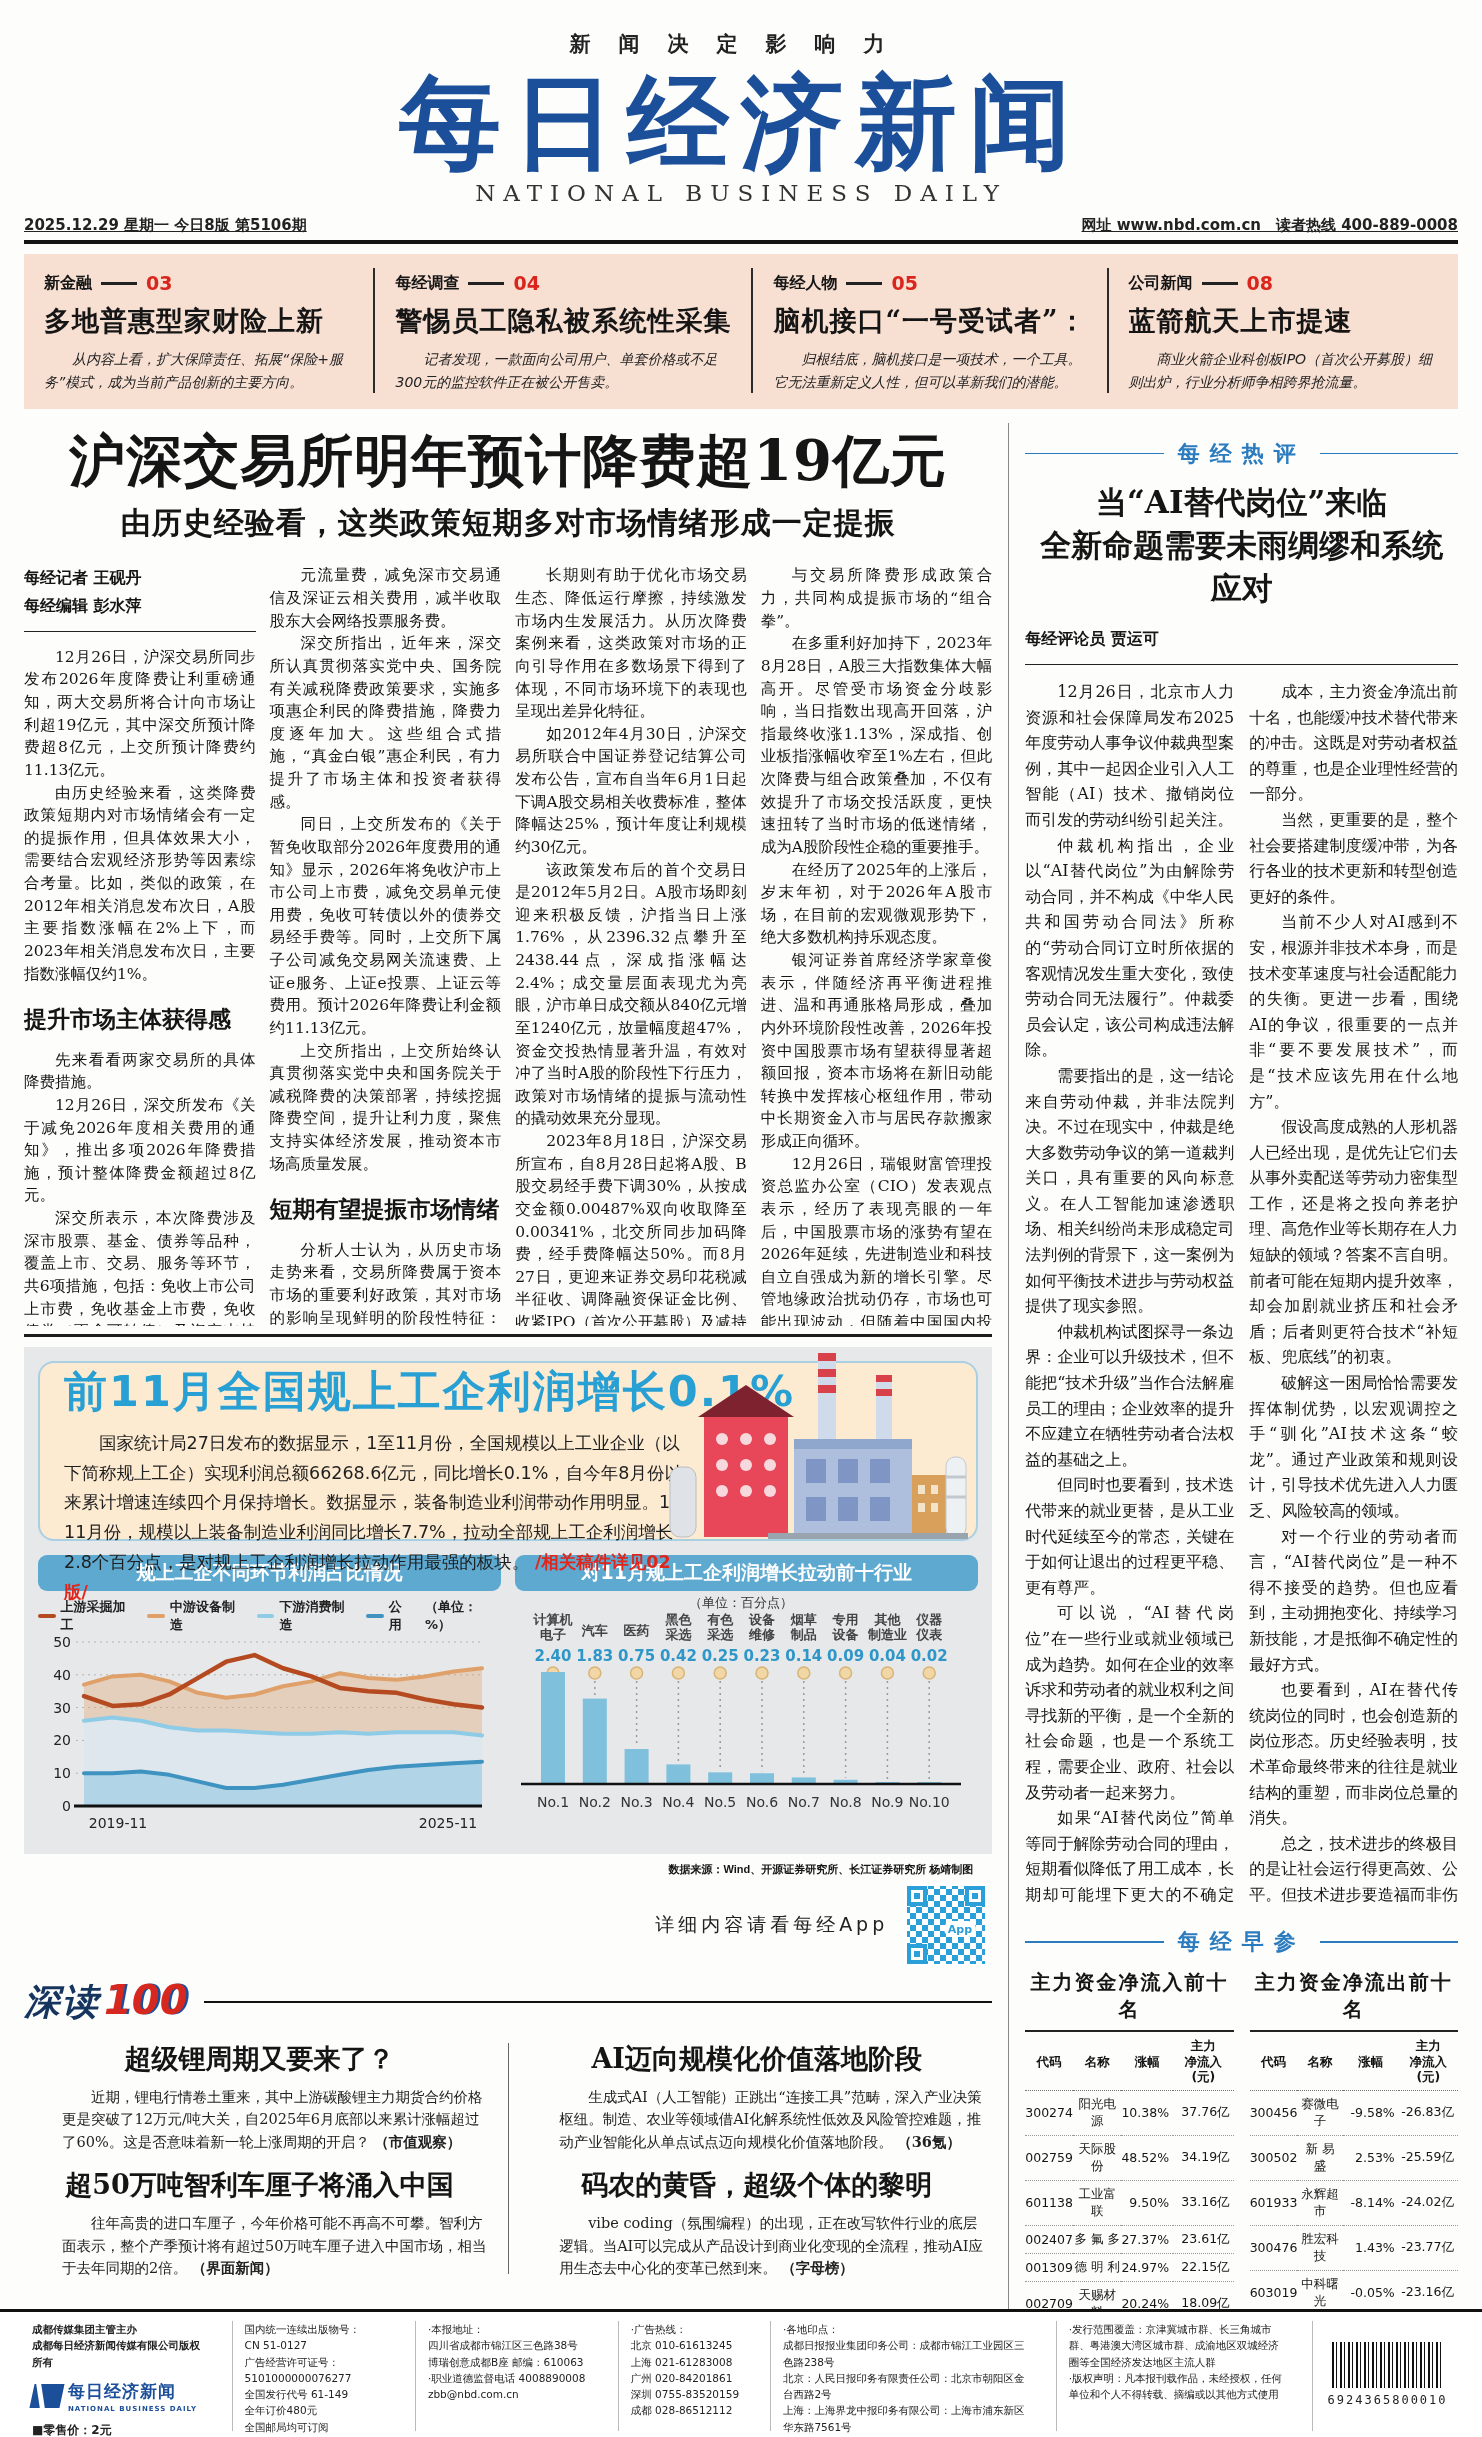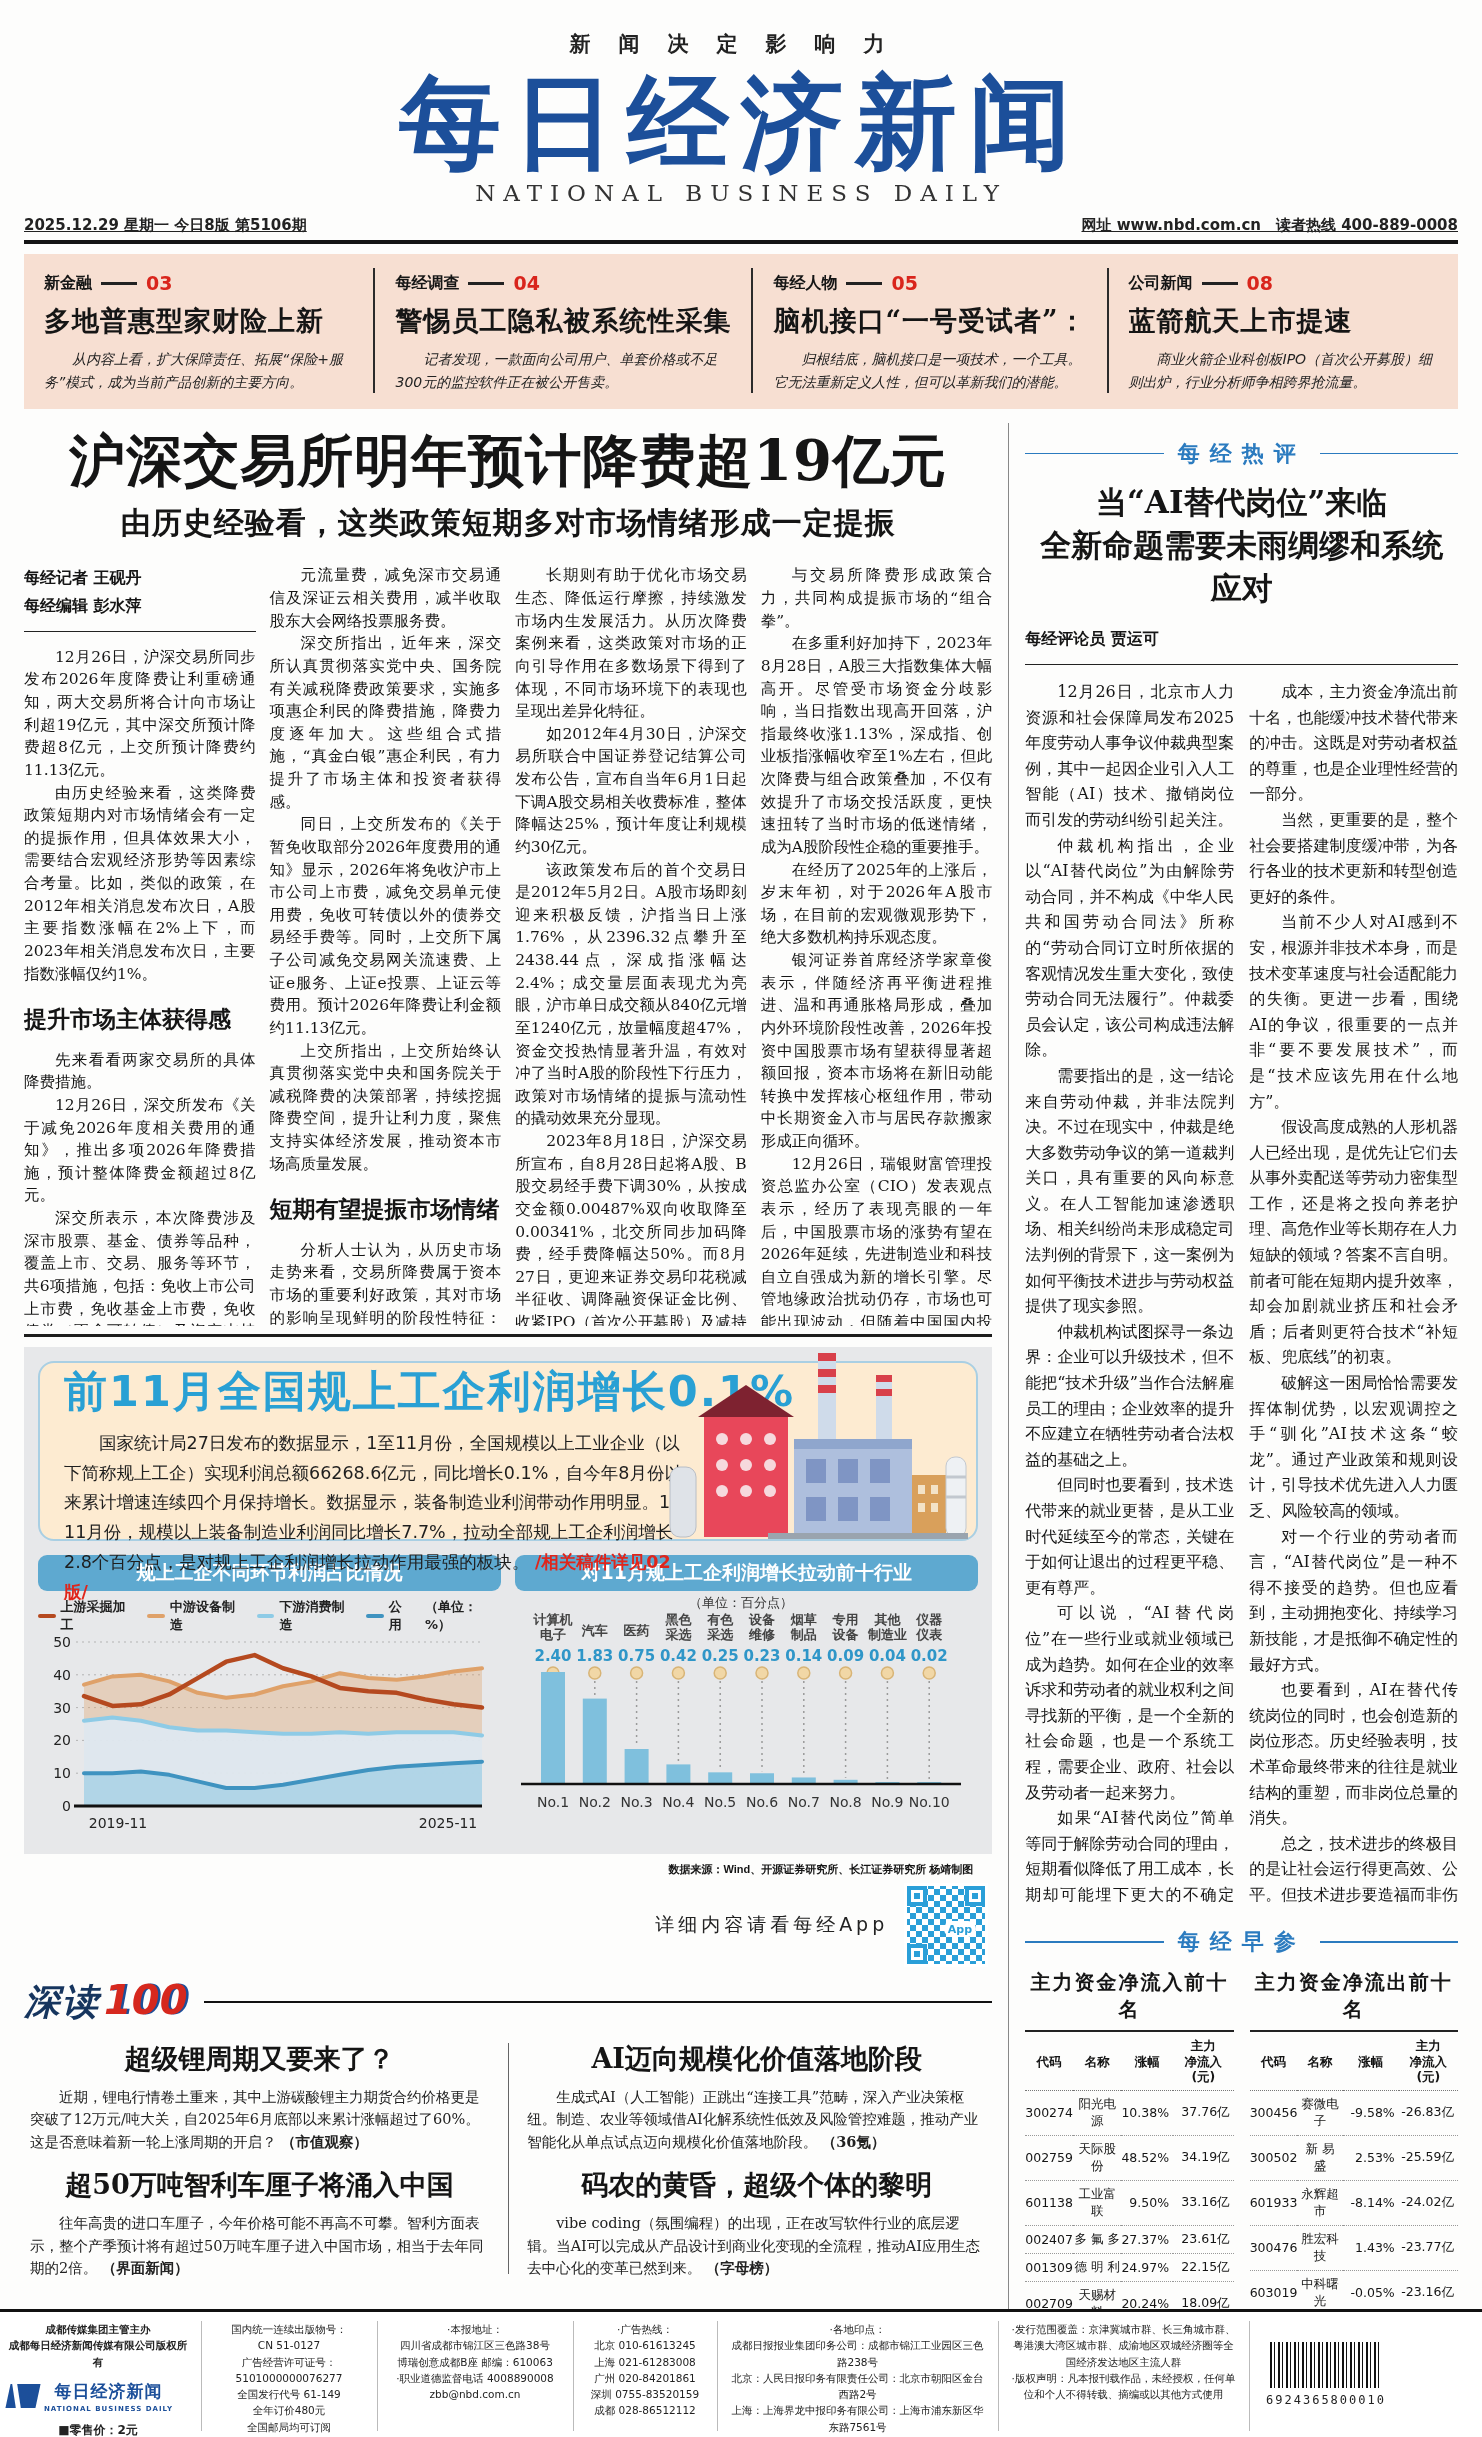--- a/index.html
+++ b/index.html
@@ -65,21 +65,21 @@
   .deeprule{display:flex;align-items:center;gap:16px;margin:10px 0 2px;}
   .dr-brand{display:flex;align-items:baseline;gap:4px;white-space:nowrap;}
   .dr-b1{font-size:36px;font-weight:900;color:#16355e;font-style:italic;letter-spacing:2px;}
   .dr-b2{font-size:40px;font-weight:900;color:#d6281e;font-style:italic;font-family:"DejaVu Sans","Liberation Sans",sans-serif;
          text-shadow:2.5px 0 0 #1c4f9a;}
   .dr-line{flex:1;height:2px;background:#111;}
   .dr-grid{display:grid;grid-template-columns:1fr 1fr;column-gap:34px;position:relative;padding:2px 4px 0;}
   .dr-grid::after{content:"";position:absolute;left:50%;top:14px;bottom:10px;width:1px;background:#666;}
   .dr-art{padding:6px 2px 4px;}
   .dr-title{font-size:27px;font-weight:900;text-align:center;margin:4px 0 9px;}
-  .dr-body{font-size:14.5px;line-height:1.55;text-indent:2em;color:#222;}
+  .dr-body{font-size:14.5px;line-height:1.55;text-indent:2em;color:#222;margin-left:32px;}
   .dr-credit{font-weight:bold;}
 
   
   .tagrow{display:flex;align-items:center;gap:14px;margin:16px 0 12px;}
   .tagline{flex:1;height:1.5px;background:#2b7bbf;}
   .tagtext{color:#2b7bbf;font-size:22px;font-weight:bold;letter-spacing:10px;}
   .r-head{font-size:31px;font-weight:900;text-align:center;line-height:1.4;margin:2px 0 14px;}
   .r-cols{display:flex;gap:15px;height:1232px;overflow:hidden;}
   .r-col{flex:1;font-size:16px;line-height:1.6;text-align:justify;}
   .r-col p{margin:0;text-indent:2em;}
@@ -89,22 +89,22 @@
   .zc{flex:1;}
   .zc-title{font-size:20px;font-weight:900;text-align:center;border-bottom:2px solid #222;padding-bottom:7px;letter-spacing:2px;}
   .zc table{width:100%;border-collapse:collapse;font-family:"DejaVu Sans","Liberation Sans",sans-serif;font-size:12.5px;}
   .zc th{font-weight:bold;padding:6px 0 5px;border-bottom:1px dotted #777;white-space:pre-line;line-height:1.25;}
   .zc td{padding:5px 0;border-bottom:1px dotted #999;text-align:center;}
   .zc td:nth-child(3),.zc td:nth-child(4){text-align:right;padding-right:4px;}
   .zc tr:last-child td{border-bottom:1px solid #333;}
 
   
   .footer{position:absolute;left:0;right:0;bottom:0;height:128px;border-top:3px solid #111;
-          padding:9px 8px 6px;display:flex;gap:13px;box-sizing:border-box;
-          font-family:"DejaVu Sans","Liberation Sans",sans-serif;font-size:10.5px;line-height:1.55;color:#222;background:#fff;text-align:center;}
+          padding:9px 32px 6px;display:flex;gap:24px;box-sizing:border-box;
+          font-family:"DejaVu Sans","Liberation Sans",sans-serif;font-size:10.5px;line-height:1.55;color:#222;background:#fff;}
   .f-block{border-left:1px solid #bbb;padding-left:12px;}
   .f-block:first-child{border-left:none;padding-left:0;}
   .f-org{width:180px;font-weight:bold;}
   .nbd-logo{display:flex;align-items:center;gap:6px;margin-top:8px;}
   .nbd-flag{width:30px;height:24px;background:#1c4f9a;position:relative;transform:skewX(-12deg);}
   .nbd-flag::after{content:"";position:absolute;left:6px;top:0;width:5px;height:24px;background:#fff;transform:skewX(20deg);}
   .nbd-name{color:#1c4f9a;font-weight:900;font-size:17px;letter-spacing:1px;font-family:"DejaVu Serif","Liberation Serif",serif;}
   .nbd-sub{font-size:7px;color:#1c4f9a;letter-spacing:1px;}
   .f-price{margin-top:6px;font-weight:bold;font-size:12px;}
   .f-pub{width:150px;}

